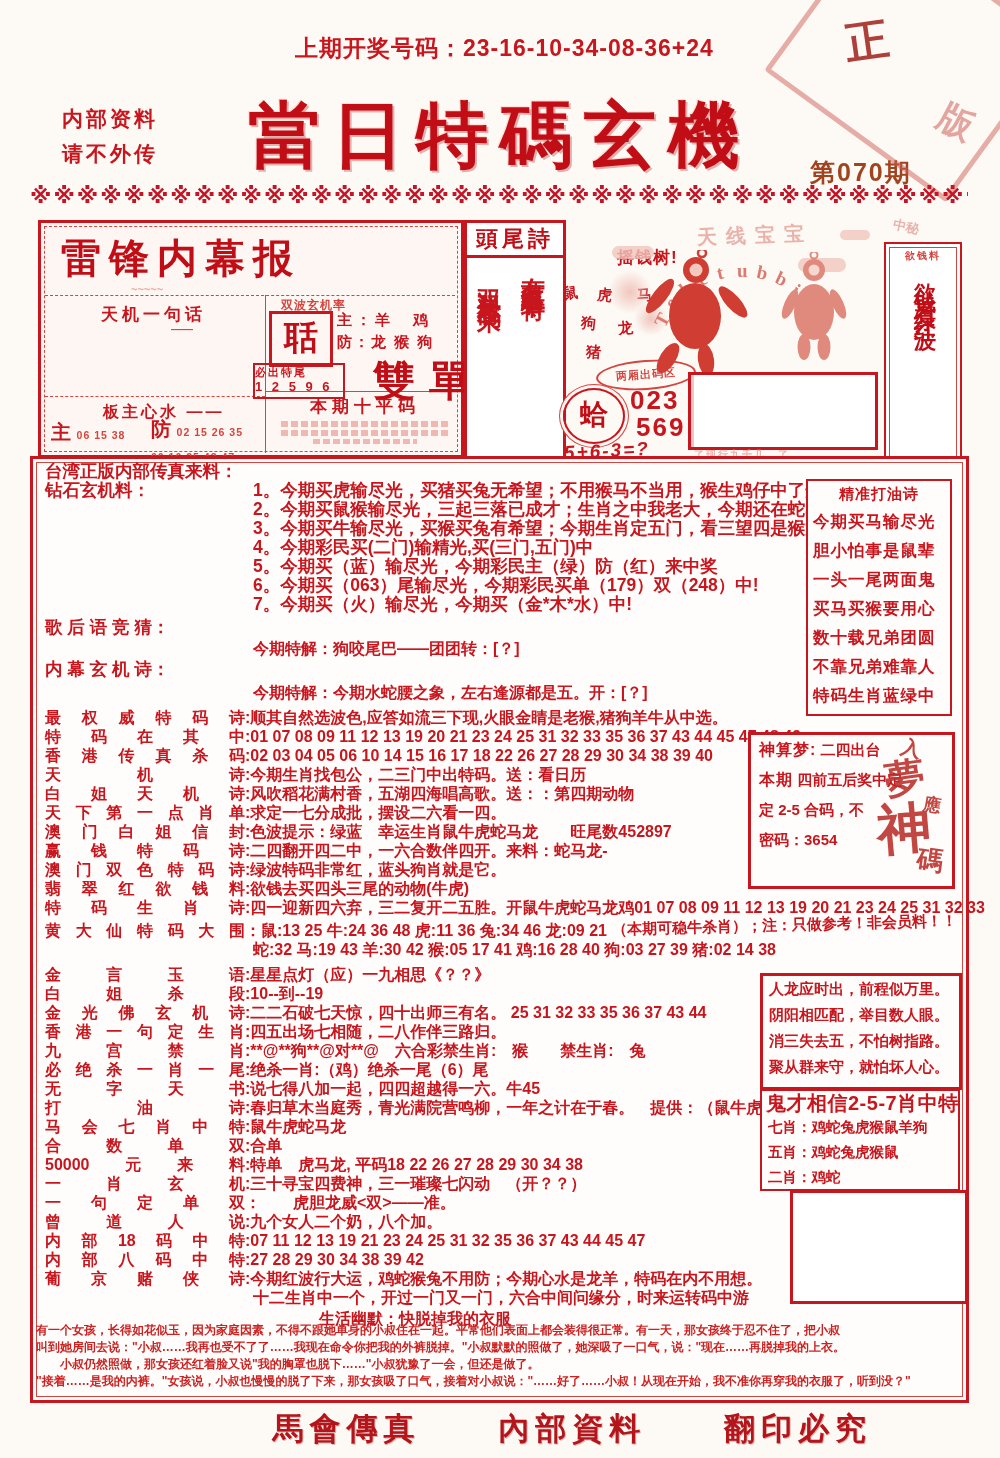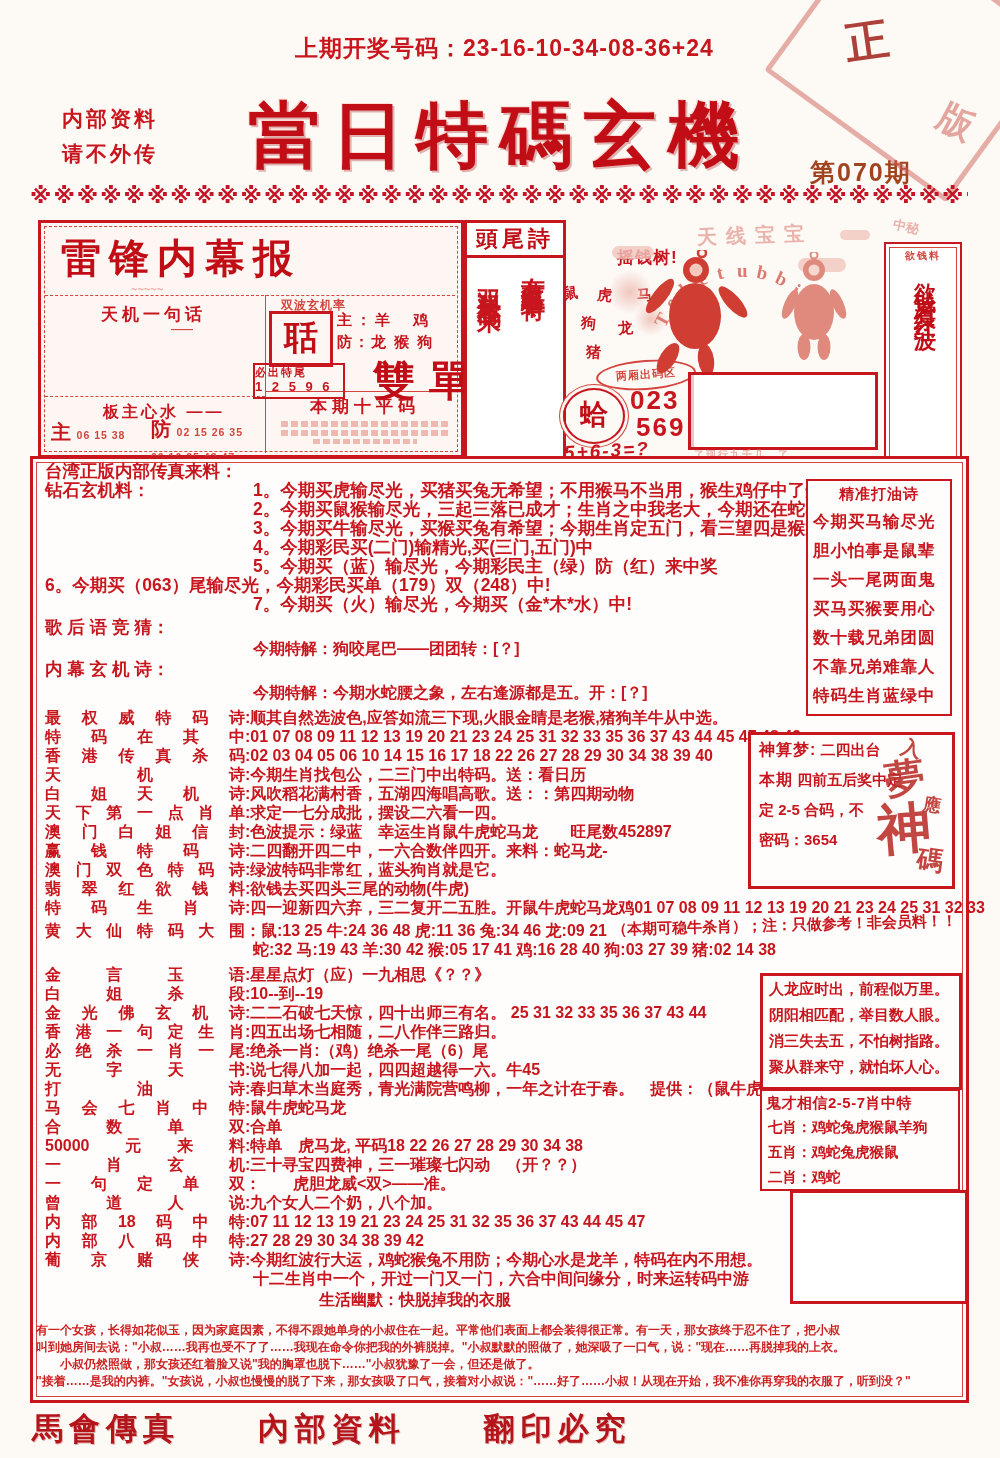--- a/index.html
+++ b/index.html
@@ -108,26 +108,26 @@
   .jz-box{left:806px;top:479px;width:142px;height:233px;border:2px solid var(--red);background:#fffdfb;}
   .jz-title{text-align:center;font-size:15px;line-height:26px;letter-spacing:1px;}
   .jz-line{font-size:16.5px;line-height:29px;padding-left:5px;letter-spacing:1px;white-space:nowrap;}
   .ss-box{left:748px;top:732px;width:201px;height:151px;border:3px solid var(--red);background:#fffdfb;}
   .ss-line{font-size:15px;line-height:30px;padding-left:8px;white-space:nowrap;}
   .ss-line .hd{font-size:16px;letter-spacing:1px;}
   .sealch{position:absolute;color:rgba(185,45,40,.88);font-family:"Liberation Serif","DejaVu Serif",serif;}
   .rl-box{left:760px;top:973px;width:196px;height:111px;border:3px solid var(--red);background:#fffdfb;}
   .rl-line{font-size:15px;line-height:26px;padding-left:6px;white-space:nowrap;}
   .gc-box{left:760px;top:1089px;width:196px;height:98px;border:2px solid var(--red);background:#fffdfb;}
-  .gc-title{font-size:15px;line-height:24px;padding-left:4px;letter-spacing:.5px;white-space:nowrap;}
+  .gc-title{font-size:20px;line-height:24px;padding-left:4px;letter-spacing:.5px;white-space:nowrap;}
   .gc-line{font-size:14.5px;line-height:25px;padding-left:6px;white-space:nowrap;}
   .empty-box{left:790px;top:1190px;width:172px;height:108px;border:3px solid var(--red);background:#fff;}
 
   
-  .footer{left:0;top:1408px;width:904px;text-align:left;font-size:31px;color:var(--deep);
+  .footer{left:0;top:1408px;width:904px;text-align:right;font-size:31px;color:var(--deep);
           letter-spacing:6px;text-shadow:1px 1px 0 rgba(150,10,10,.3);}
   .footer span{margin:0 32px;}
 </style>
 </head>
 <body>
 
 <div id="page">
 
   <div class="abs prev-draw nw">上期开奖号码：23-16-10-34-08-36+24</div>
   <div class="abs intnote cal">
@@ -261,21 +261,21 @@
   <div class="abs ox cal">牛</div>
 
   <div class="abs main-box"></div>
   <div class="abs body-rows" id="body-rows">
       <div class="brow b18"><span>台湾正版内部传真来料：</span></div>
       <div class="brow b18"><span class="plab">钻石玄机料：</span><span>1。今期买虎输尽光，买猪买兔无希望；不用猴马不当用，猴生鸡仔中了奖。（虚）</span></div>
       <div class="brow b18" style="margin-left: 208px;"><span>2。今期买鼠猴输尽光，三起三落已成才；生肖之中我老大，今期还在蛇马中。（惟）</span></div>
       <div class="brow b18" style="margin-left: 208px;"><span>3。今期买牛输尽光，买猴买兔有希望；今期生肖定五门，看三望四是猴龙。（发）</span></div>
       <div class="brow b18" style="margin-left: 208px;"><span>4。今期彩民买(二门)输精光,买(三门,五门)中</span></div>
       <div class="brow b18" style="margin-left: 208px;"><span>5。今期买（蓝）输尽光，今期彩民主（绿）防（红）来中奖</span></div>
-      <div class="brow b18" style=""><span>6。今期买（063）尾输尽光，今期彩民买单（179）双（248）中!</span></div>
+      <div class="brow b18" style="margin-left: 208px;"><span>6。今期买（063）尾输尽光，今期彩民买单（179）双（248）中!</span></div>
       <div class="brow b18" style="margin-left: 208px;"><span>7。今期买（火）输尽光，今期买（金*木*水）中!</span></div>
       <div class="brow b18" style="margin-top: 4px;"><span>歌 后 语 竞 猜：</span></div>
       <div class="brow" style="margin-top: 2px; margin-left: 208px;"><span>今期特解：狗咬尾巴——团团转：[？]</span></div>
       <div class="brow b18" style="margin-top: 2px;"><span>内 幕 玄 机 诗：</span></div>
       <div class="brow" style="margin-top: 4px; margin-left: 208px;"><span>今期特解：今期水蛇腰之象，左右逢源都是五。开：[？]</span></div>
       <div class="brow" style="margin-top: 6px;"><span class="lab">最权威特码诗</span><span>:顺其自然选波色,应答如流三下现,火眼金睛是老猴,猪狗羊牛从中选。</span></div>
       <div class="brow"><span class="lab">特码在其中</span><span>:01 07 08 09 11 12 13 19 20 21 23 24 25 31 32 33 35 36 37 43 44 45 47 48 49</span></div>
       <div class="brow"><span class="lab">香港传真杀码</span><span>:02 03 04 05 06 10 14 15 16 17 18 22 26 27 28 29 30 34 38 39 40</span></div>
       <div class="brow"><span class="lab">天机诗</span><span>:今期生肖找包公，二三门中出特码。送：看日历</span></div>
       <div class="brow"><span class="lab">白姐天机诗</span><span>:风吹稻花满村香，五湖四海唱高歌。送：：第四期动物</span></div>
@@ -284,20 +284,21 @@
       <div class="brow"><span class="lab">赢钱特码诗</span><span>:二四翻开四二中，一六合数伴四开。来料：蛇马龙-</span></div>
       <div class="brow"><span class="lab">澳门双色特码诗</span><span>:绿波特码非常红，蓝头狗肖就是它。</span></div>
       <div class="brow"><span class="lab">翡翠红欲钱料</span><span>:欲钱去买四头三尾的动物(牛虎)</span></div>
       <div class="brow"><span class="lab">特码生肖诗</span><span>:四一迎新四六弃，三二复开二五胜。开鼠牛虎蛇马龙鸡01 07 08 09 11 12 13 19 20 21 23 24 25 31 32 33</span></div>
       <div class="brow" style="margin-top: 4px;"><span class="lab">黄大仙特码大围</span><span>：鼠:13 25 牛:24 36 48 虎:11 36 兔:34 46 龙:09 21</span></div>
       <div class="brow" style="margin-left: 208px;"><span>蛇:32 马:19 43 羊:30 42 猴:05 17 41 鸡:16 28 40 狗:03 27 39 猪:02 14 38</span></div>
       <div class="brow" style="margin-top: 6px;"><span class="lab">金言玉语</span><span>:星星点灯（应）一九相思《？？》</span></div>
       <div class="brow"><span class="lab">白姐杀段</span><span>:10--到--19</span></div>
       <div class="brow"><span class="lab">金光佛玄机诗</span><span>:二二石破七天惊，四十出师三有名。 25 31 32 33 35 36 37 43 44</span></div>
       <div class="brow"><span class="lab">香港一句定生肖</span><span>:四五出场七相随，二八作伴三路归。</span></div>
+      <div class="brow"><span class="lab">九宫禁肖</span><span>:**@**狗**@对**@　六合彩禁生肖:　猴　　禁生肖:　兔</span></div>
       <div class="brow"><span class="lab">必绝杀一肖一尾</span><span>:绝杀一肖:（鸡）绝杀一尾（6）尾</span></div>
       <div class="brow"><span class="lab">无字天书</span><span>:说七得八加一起，四四超越得一六。牛45</span></div>
       <div class="brow"><span class="lab">打油诗</span><span>:春归草木当庭秀，青光满院营鸣柳，一年之计在于春。　提供：（鼠牛虎蛇马龙）</span></div>
       <div class="brow"><span class="lab">马会七肖中特</span><span>:鼠牛虎蛇马龙</span></div>
       <div class="brow"><span class="lab">合数单双</span><span>:合单</span></div>
       <div class="brow"><span class="lab">50000元来料</span><span>:特单　虎马龙, 平码18 22 26 27 28 29 30 34 38</span></div>
       <div class="brow"><span class="lab">一肖玄机</span><span>:三十寻宝四费神，三一璀璨七闪动　（开？？）</span></div>
       <div class="brow"><span class="lab">一句定单双</span><span>：　　虎胆龙威&lt;双&gt;——准。</span></div>
       <div class="brow"><span class="lab">曾道人说</span><span>:九个女人二个奶，八个加。</span></div>
       <div class="brow"><span class="lab">内部18码中特</span><span>:07 11 12 13 19 21 23 24 25 31 32 35 36 37 43 44 45 47</span></div>

